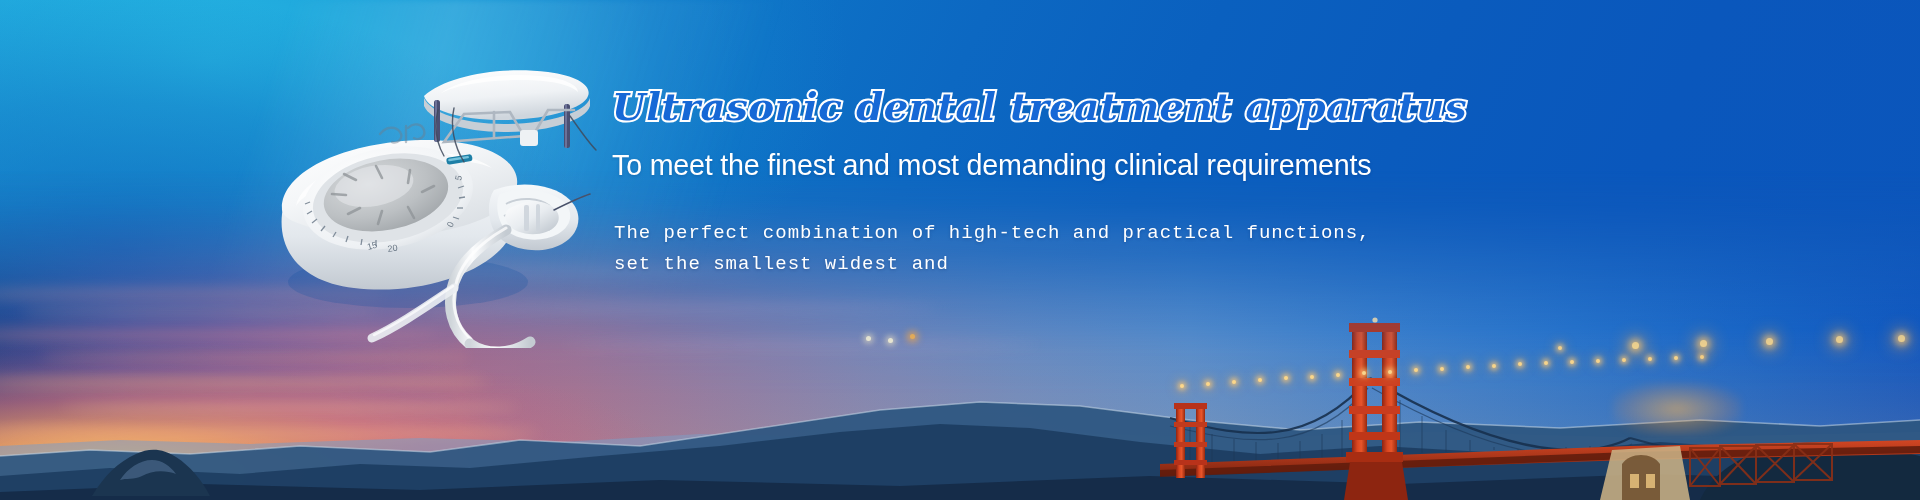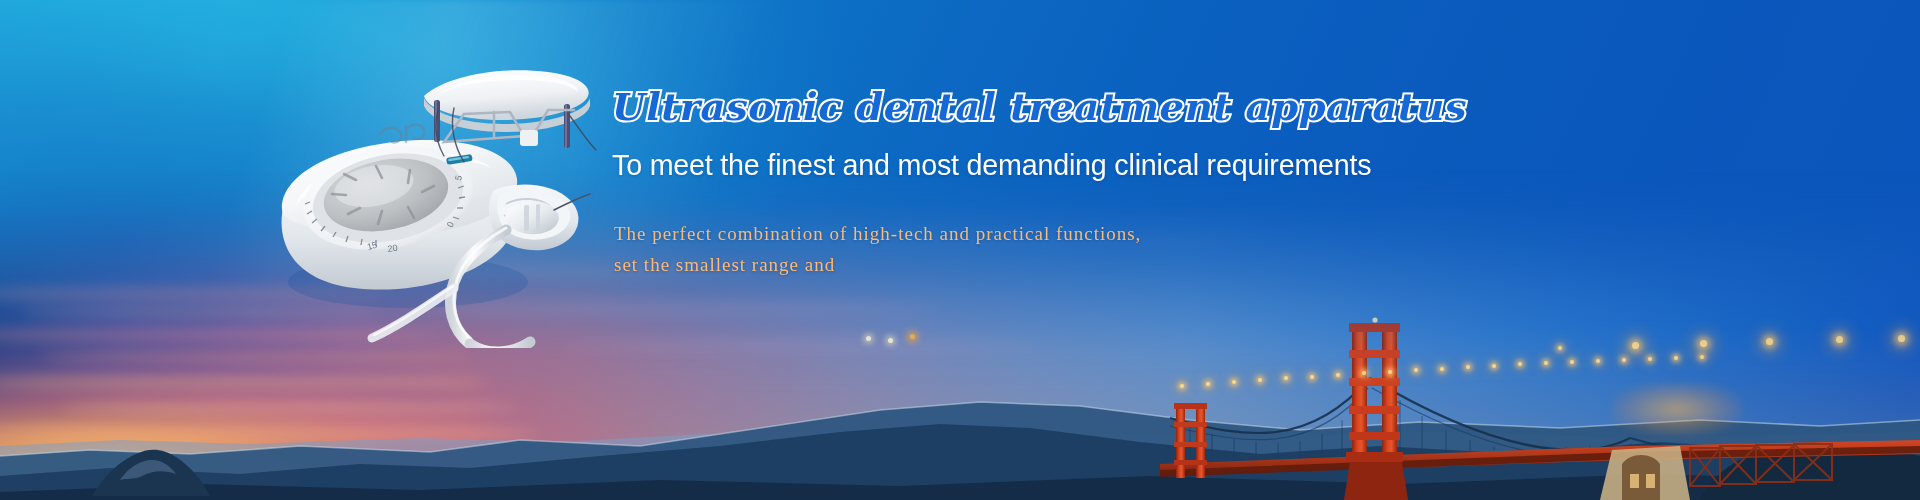--- a/index.html
+++ b/index.html
@@ -192,24 +192,24 @@
     white-space:nowrap;
     transform:scaleX(.955);
     transform-origin:left center;
     text-shadow:0 1px 3px rgba(0,40,100,.25);
   }
   #body-copy{
     margin-top:36px;
     margin-left:2px;
   }
   #body-copy p{
-    font-family:Liberation Serif, serif;
+    font-family:Liberation Mono, monospace;
     font-size:19px;
     font-weight:400;
-    color:#fdba74;
+    color:#ffffff;
     letter-spacing:1.0px;
     line-height:31px;
     white-space:nowrap;
     text-shadow:0 1px 3px rgba(0,40,100,.30);
   }
 </style>
 </head>
 <body>
 
 <div id="banner">
@@ -542,18 +542,18 @@
   </svg>
 
   <div id="copy">
 
     <div id="title">Ultrasonic dental treatment apparatus</div>
 
     <div id="subtitle">To meet the finest and most demanding clinical requirements</div>
 
     <div id="body-copy">
       <p>The perfect combination of high-tech and practical functions,</p>
-      <p>set the smallest range and</p>
+      <p>set the smallest widest and</p>
     </div>
 
   </div>
 
 </div>
 
 </body></html>

